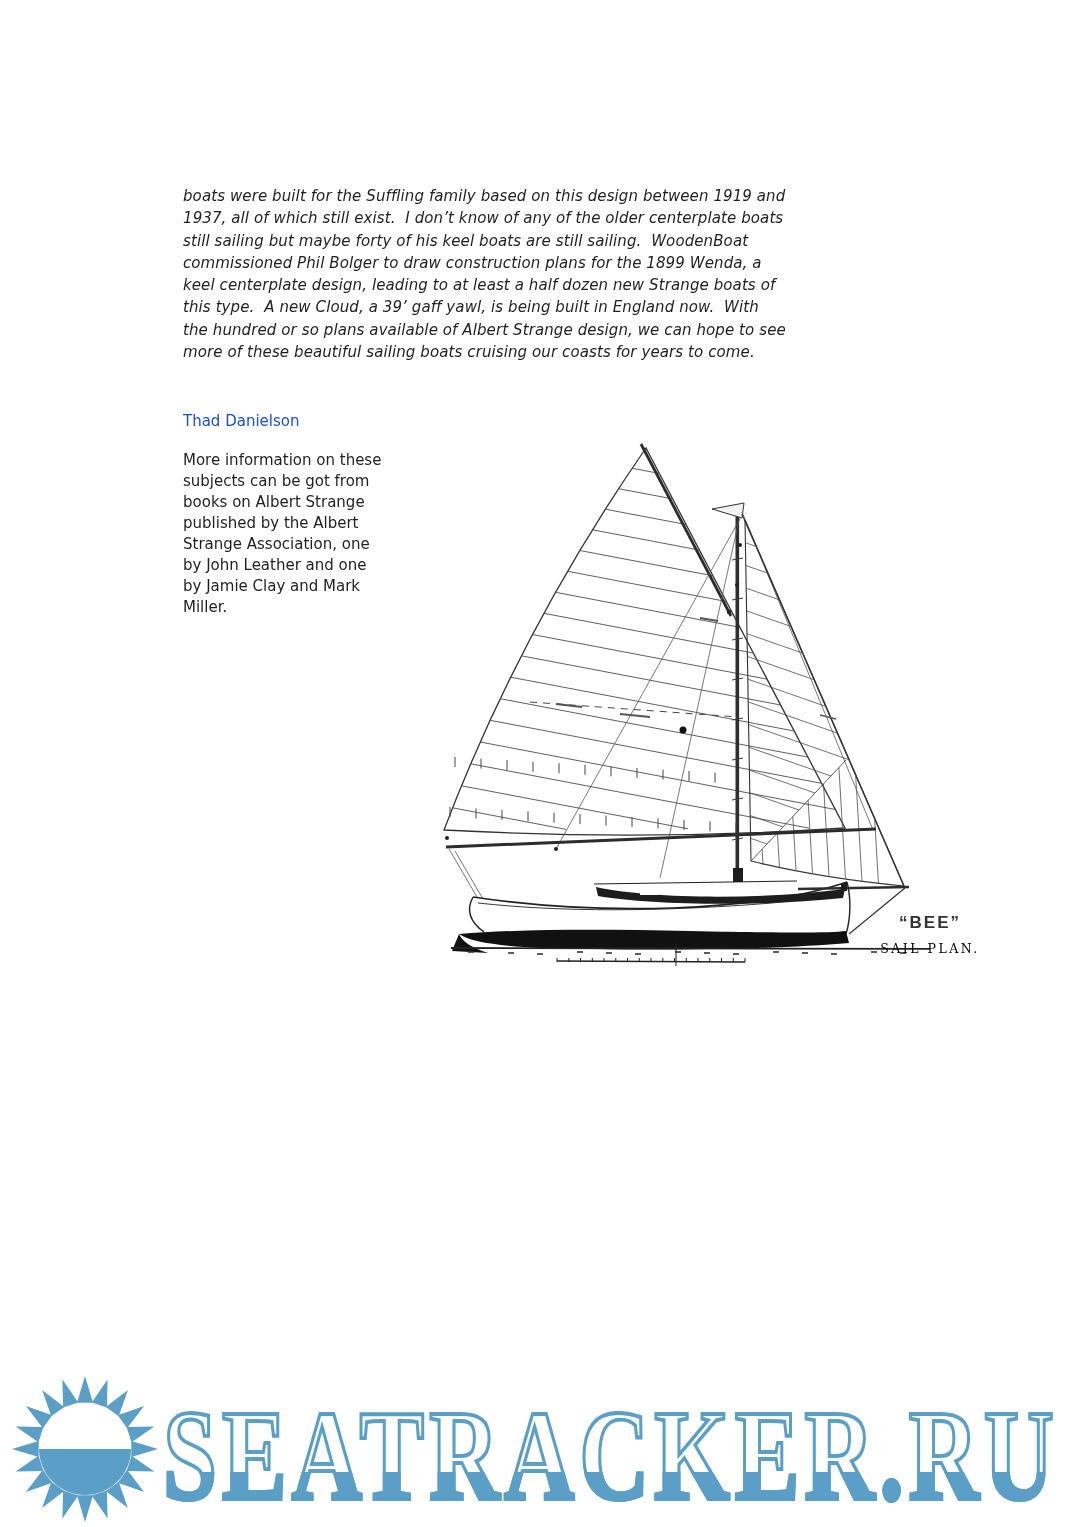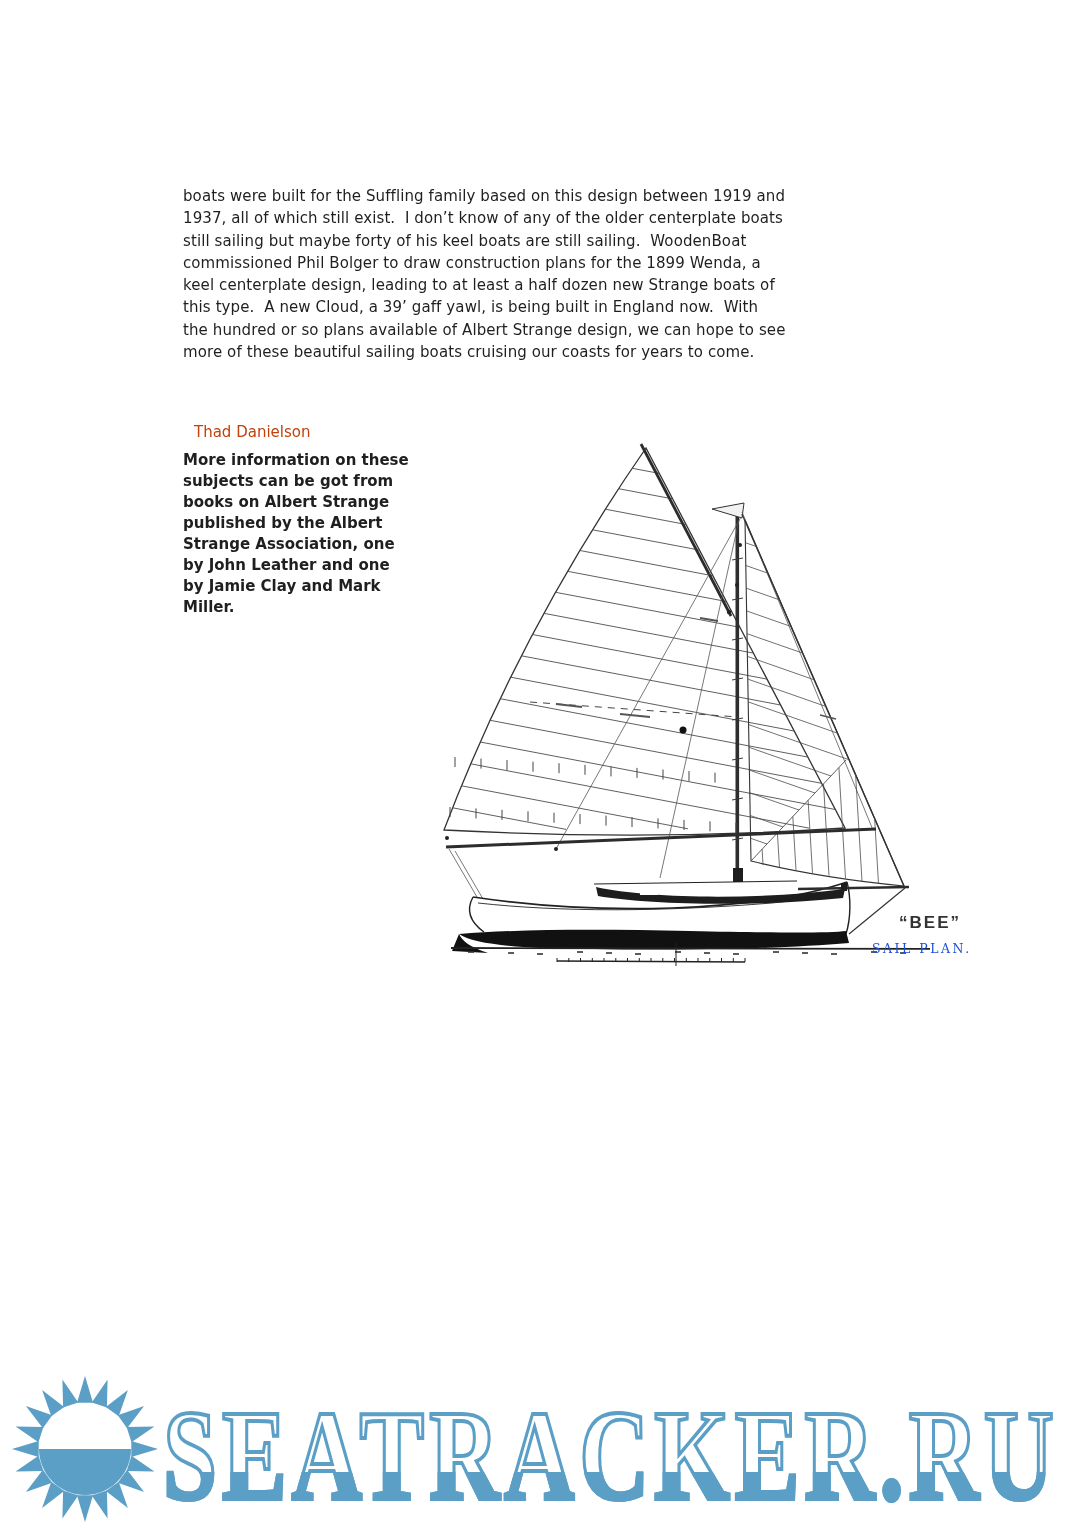--- a/index.html
+++ b/index.html
@@ -1,30 +1,30 @@
 <!DOCTYPE html>
 <html><head>
 <meta charset="utf-8">
 <style>
   html,body{margin:0;padding:0;}
   body{width:1080px;height:1527px;background:#ffffff;position:relative;
        font-family:"DejaVu Sans","Liberation Sans",sans-serif;overflow:hidden;}
   .abs{position:absolute;}
   .para{white-space:pre-wrap;color:#1f1f1f;margin:0;}
-  #para-main{left:183px;top:185px;width:705px;font-size:15px;line-height:22.3px;letter-spacing:.1px;}
-  #author{left:183px;top:412px;font-size:15px;color:#c2410c;margin:11px;}
-  #para-info{left:183px;top:450px;width:250px;font-size:15px;line-height:21px;font-weight:bold;}
+  #para-main{left:183px;top:185px;width:705px;font-size:15px;line-height:22.3px;letter-spacing:.1px;font-style:italic;}
+  #author{left:183px;top:412px;font-size:15px;color:#1d4ed8;margin:0;}
+  #para-info{left:183px;top:450px;width:250px;font-size:15px;line-height:21px;}
   
   #figure{left:420px;top:440px;width:510px;height:555px;}
   #plan-title{left:452px;top:473px;width:116px;text-align:center;
       font-family:Liberation Sans, sans-serif;font-size:17px;font-weight:600;
       letter-spacing:2px;color:#333;}
-  #plan-sub{left:452px;top:501px;width:116px;
+  #plan-sub{left:452px;top:501px;width:116px;text-align:center;
       font-family:"DejaVu Serif","Liberation Serif",serif;font-size:12.5px;font-weight:500;
-      letter-spacing:2.5px;color:#1d4ed8;}
+      letter-spacing:2.5px;color:#000000;}
   #plan-svg{position:absolute;left:0;top:0;width:510px;height:555px;}
   
   #sun-svg{left:6px;top:1375px;width:160px;height:150px;}
   #wm-text{left:163px;top:1391px;height:130px;
       font-family:"Liberation Serif","DejaVu Serif",serif;font-weight:bold;font-size:97px;
       letter-spacing:5px;line-height:1;white-space:nowrap;
       transform:scaleY(1.33);transform-origin:top left;
       color:#5b9fc6;
       -webkit-text-stroke:3px #5b9fc6;
       background:linear-gradient(180deg,#ffffff 0%,#ffffff 47%,#5b9fc6 47%,#5b9fc6 100%);

